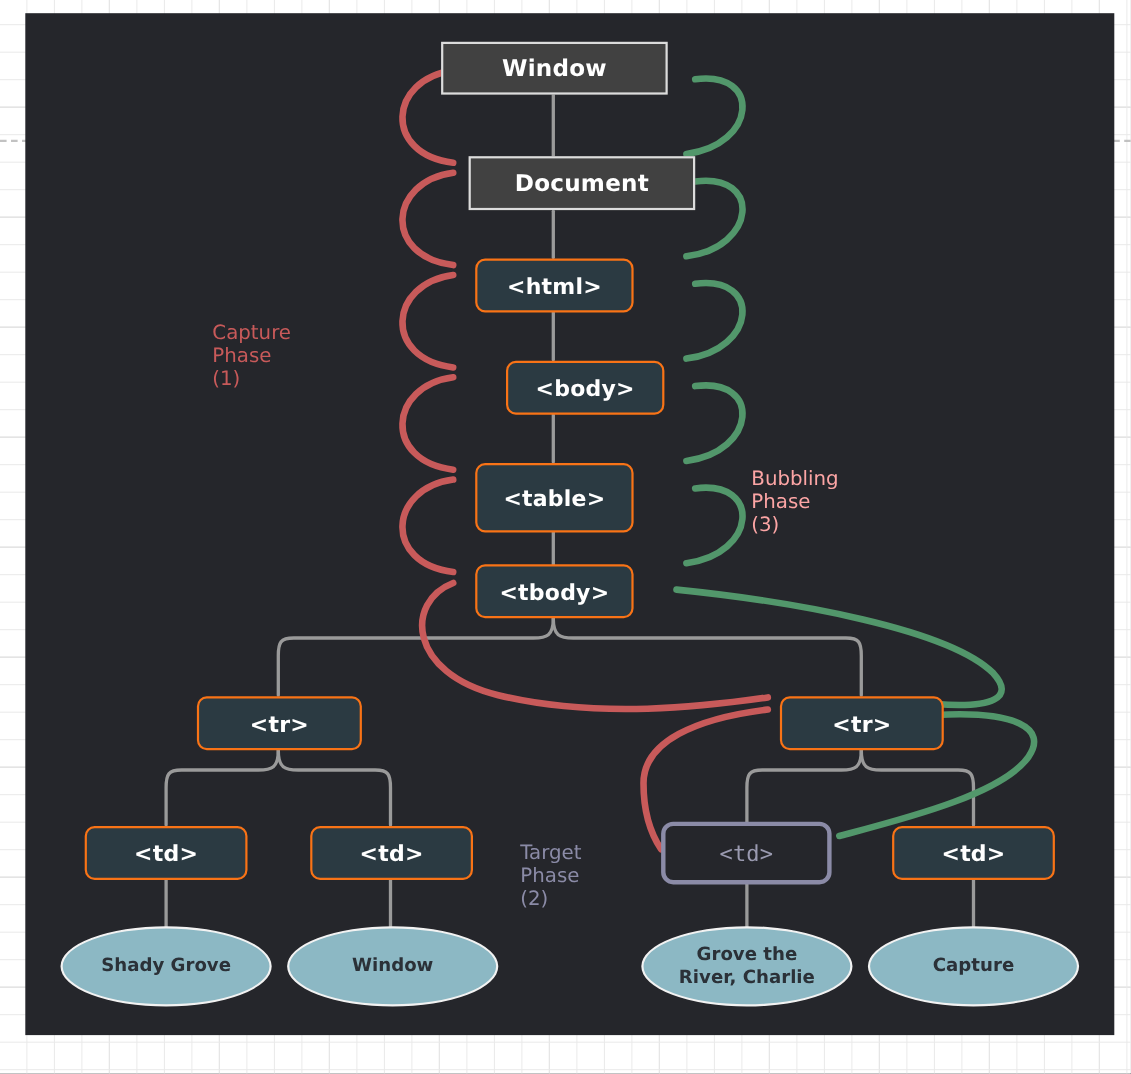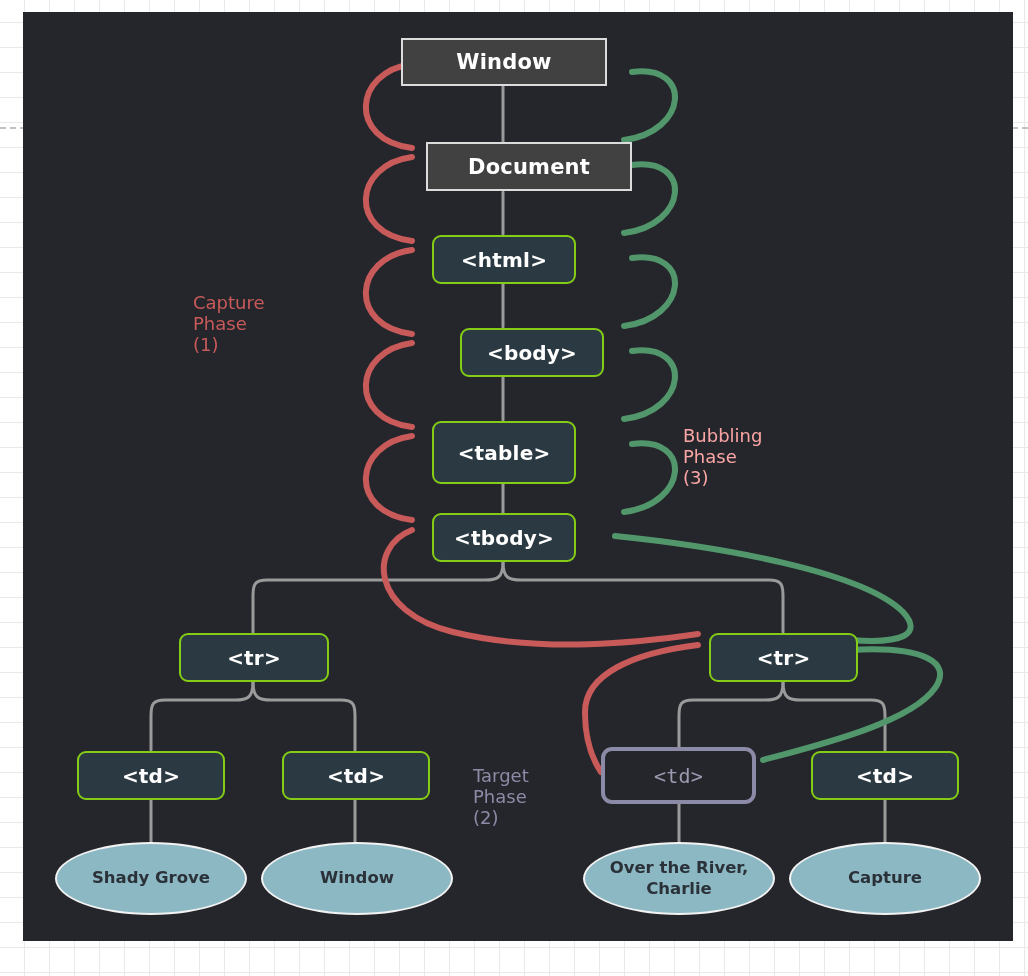--- a/index.html
+++ b/index.html
@@ -41,21 +41,21 @@
     text-align:center;
     font-weight:bold;
     letter-spacing:.2px;
     z-index:3;
   }
   .node.plain{
     background:#414141;border:2px solid #dcdcdc;
     color:#ffffff;font-size:21px;border-radius:0;
   }
   .node.tag{
-    background:#2b3a42;border:2px solid #84cc16;
+    background:#2b3a42;border:2px solid #f97316;
     color:#ffffff;font-size:20px;border-radius:9px;
   }
   .node.target{
     background:#25262b;border:4px solid #8b8ba7;
     color:#9a9ab0;font-size:20px;border-radius:11px;
     font-family:"DejaVu Sans Mono", monospace;font-weight:normal;
   }
   .ellipse{
     position:absolute;
     display:flex;align-items:center;justify-content:center;
@@ -178,21 +178,21 @@
 
   <div class="ellipse" style="left:32px;top:830px;width:192px;height:73px;">
     <span>Shady Grove</span>
   </div>
 
   <div class="ellipse" style="left:238px;top:830px;width:192px;height:73px;">
     <span>Window</span>
   </div>
 
   <div class="ellipse" style="left:560px;top:830px;width:192px;height:73px;padding:0 22px;">
-    <span>Over the River, Charlie</span>
+    <span>Grove the River, Charlie</span>
   </div>
 
   <div class="ellipse" style="left:766px;top:830px;width:192px;height:73px;">
     <span>Capture</span>
   </div>
 
   <div class="phase capture" style="left:170px;top:280px;width:160px;">Capture
 Phase
 (1)</div>
 

